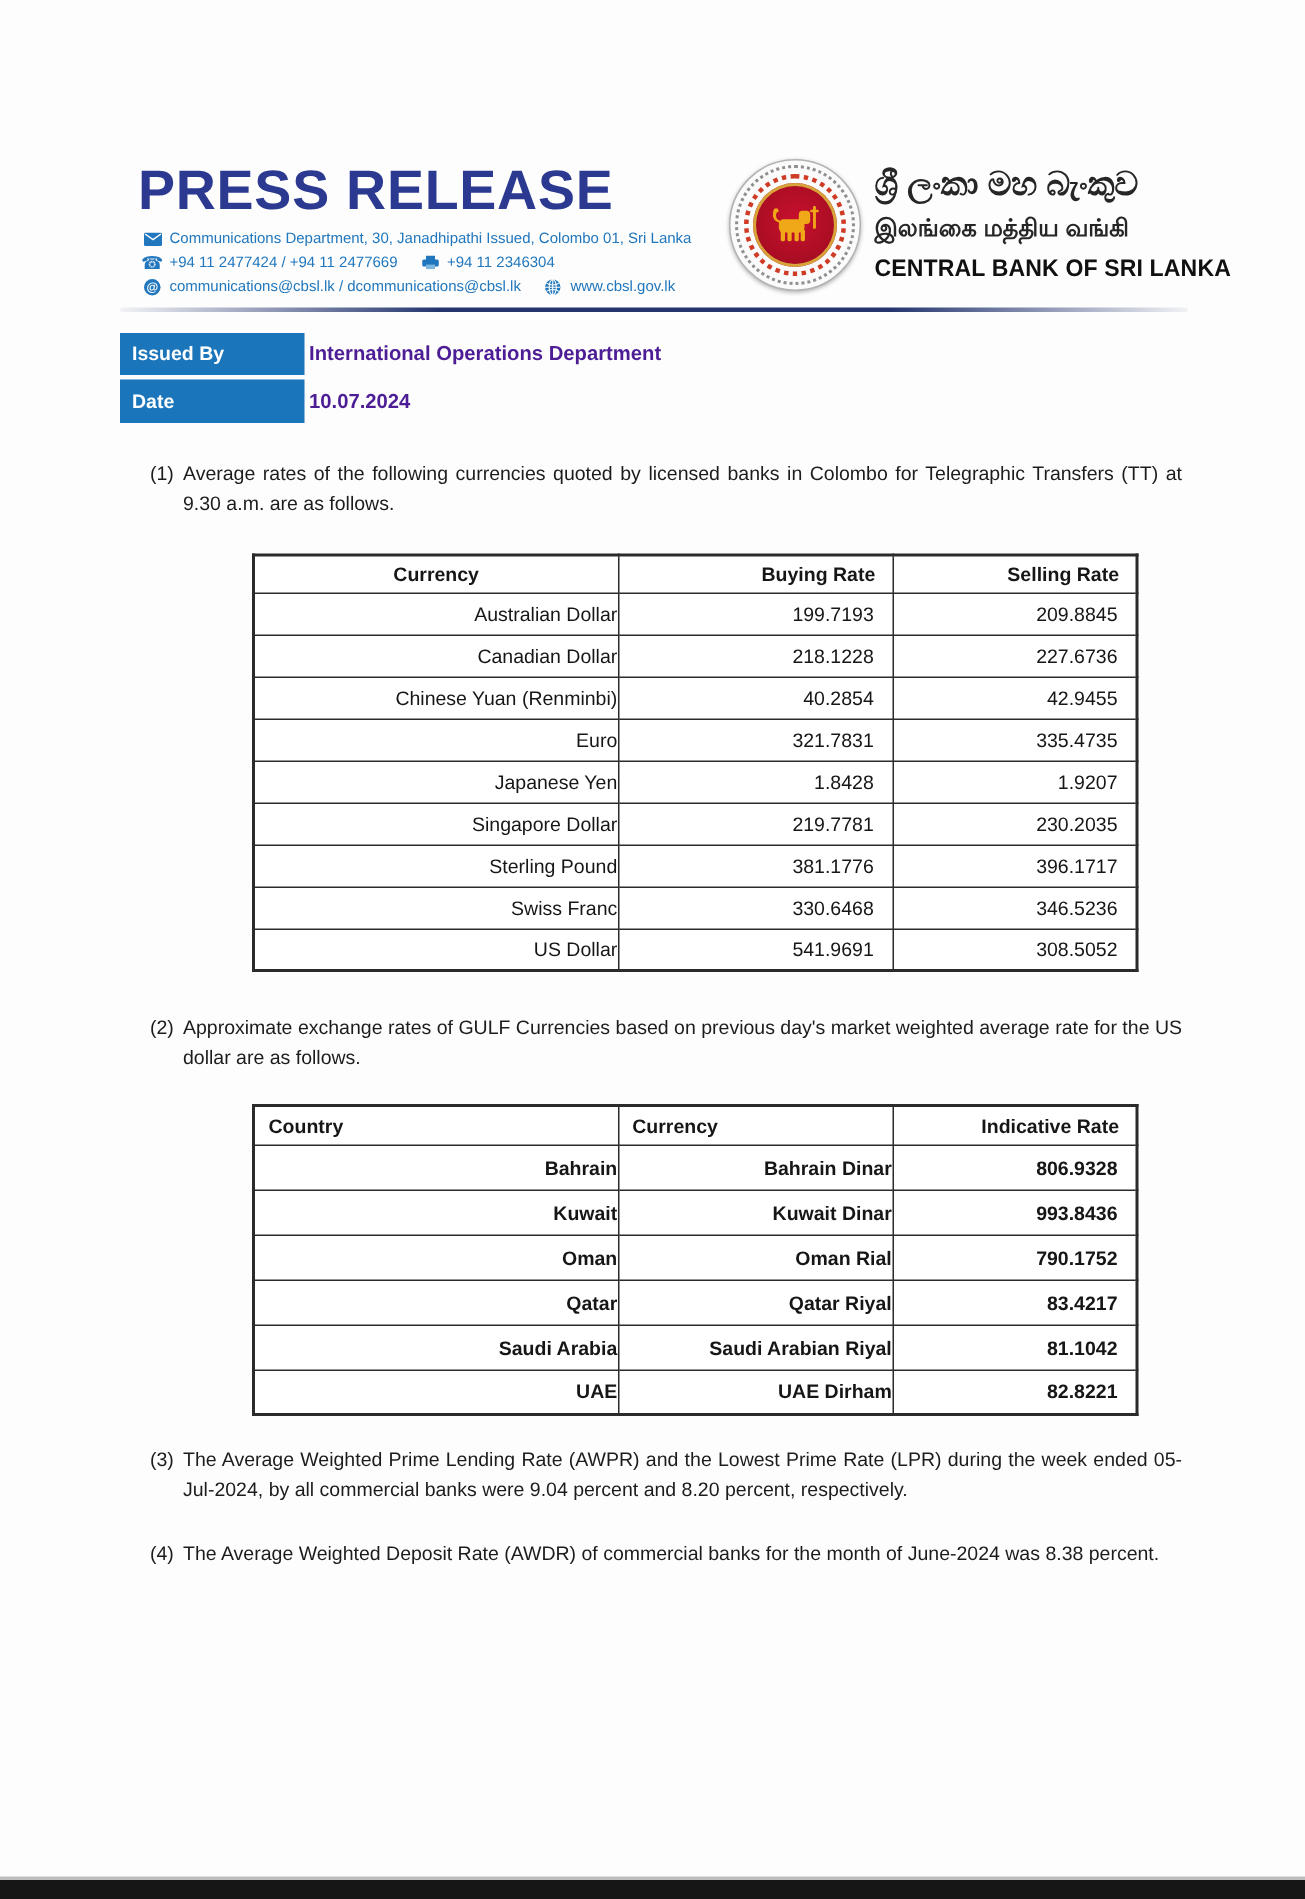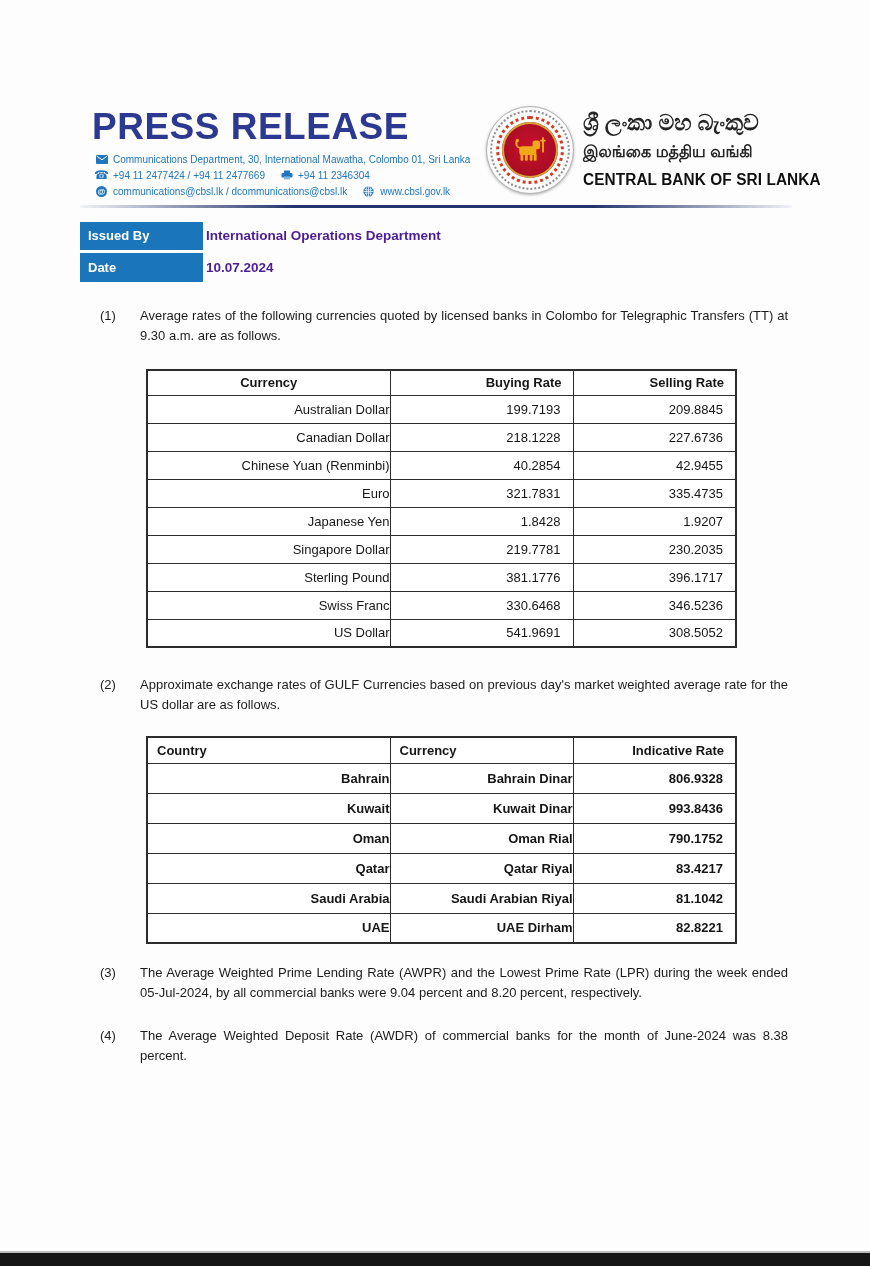--- a/index.html
+++ b/index.html
@@ -58,25 +58,25 @@
     color:#fff; font-weight:700; font-size:13px; line-height:28px; padding-left:8px;
   }
   .meta-val {
     position:absolute; left:206px; height:28px; line-height:28px;
     font-weight:700; font-size:13.5px; color:#4c1d95; white-space:nowrap;
   }
 
   
   .para { position:absolute; left:100px; width:688px; font-size:13px; line-height:20px; color:#1c1c1c; }
   .para .num { position:absolute; left:0; top:0; }
-  .para .txt { margin-left:40px; text-align:justify; }
+  .para .txt { margin-left:22px; text-align:justify; }
 
   
   table.doc {
-    position:absolute; left:146px; border-collapse:collapse; table-layout:fixed;
+    position:absolute; left:168px; border-collapse:collapse; table-layout:fixed;
     width:589px; font-size:13px; color:#161616; background:#fff;
   }
   table.doc { border:2px solid #2b2b2b; }
   table.doc th, table.doc td { border:1.3px solid #2b2b2b; vertical-align:middle; }
   table.doc th { font-weight:700; }
   .t1 { top:369px; }
   .t1 tr.hdr  { height:25px; }
   .t1 tr.data { height:28px; }
   .t2 { top:736px; }
   .t2 tr.hdr  { height:26px; }
@@ -101,21 +101,21 @@
   <div class="press-title">PRESS RELEASE</div>
 
   <div class="contact">
     <div class="line">
       <span class="ic">
         <svg width="12" height="9" viewBox="0 0 12 9">
             <rect width="12" height="9" rx="1" fill="#2177bd"></rect>
             <path d="M0.7 1 L6 4.8 L11.3 1" stroke="#fff" stroke-width="1" fill="none"></path>
           </svg>
       </span>
-      <span>Communications Department, 30, International Mawatha, Colombo 01, Sri Lanka</span>
+      <span>Communications Department, 30, Janadhipathi Issued, Colombo 01, Sri Lanka</span>
     </div>
     <div class="line">
       <span class="ic phone-glyph">☎</span>
       <span>+94 11 2477424 / +94 11 2477669</span>
       <span class="ic gap-l">
         <svg width="12" height="10" viewBox="0 0 12 10">
             <rect x="3" y="0.5" width="6" height="3.2" fill="#2177bd"></rect>
             <rect x="0.5" y="3" width="11" height="4.6" rx="1" fill="#2177bd"></rect>
             <rect x="3" y="6.4" width="6" height="3" fill="#7db6de"></rect>
           </svg>

